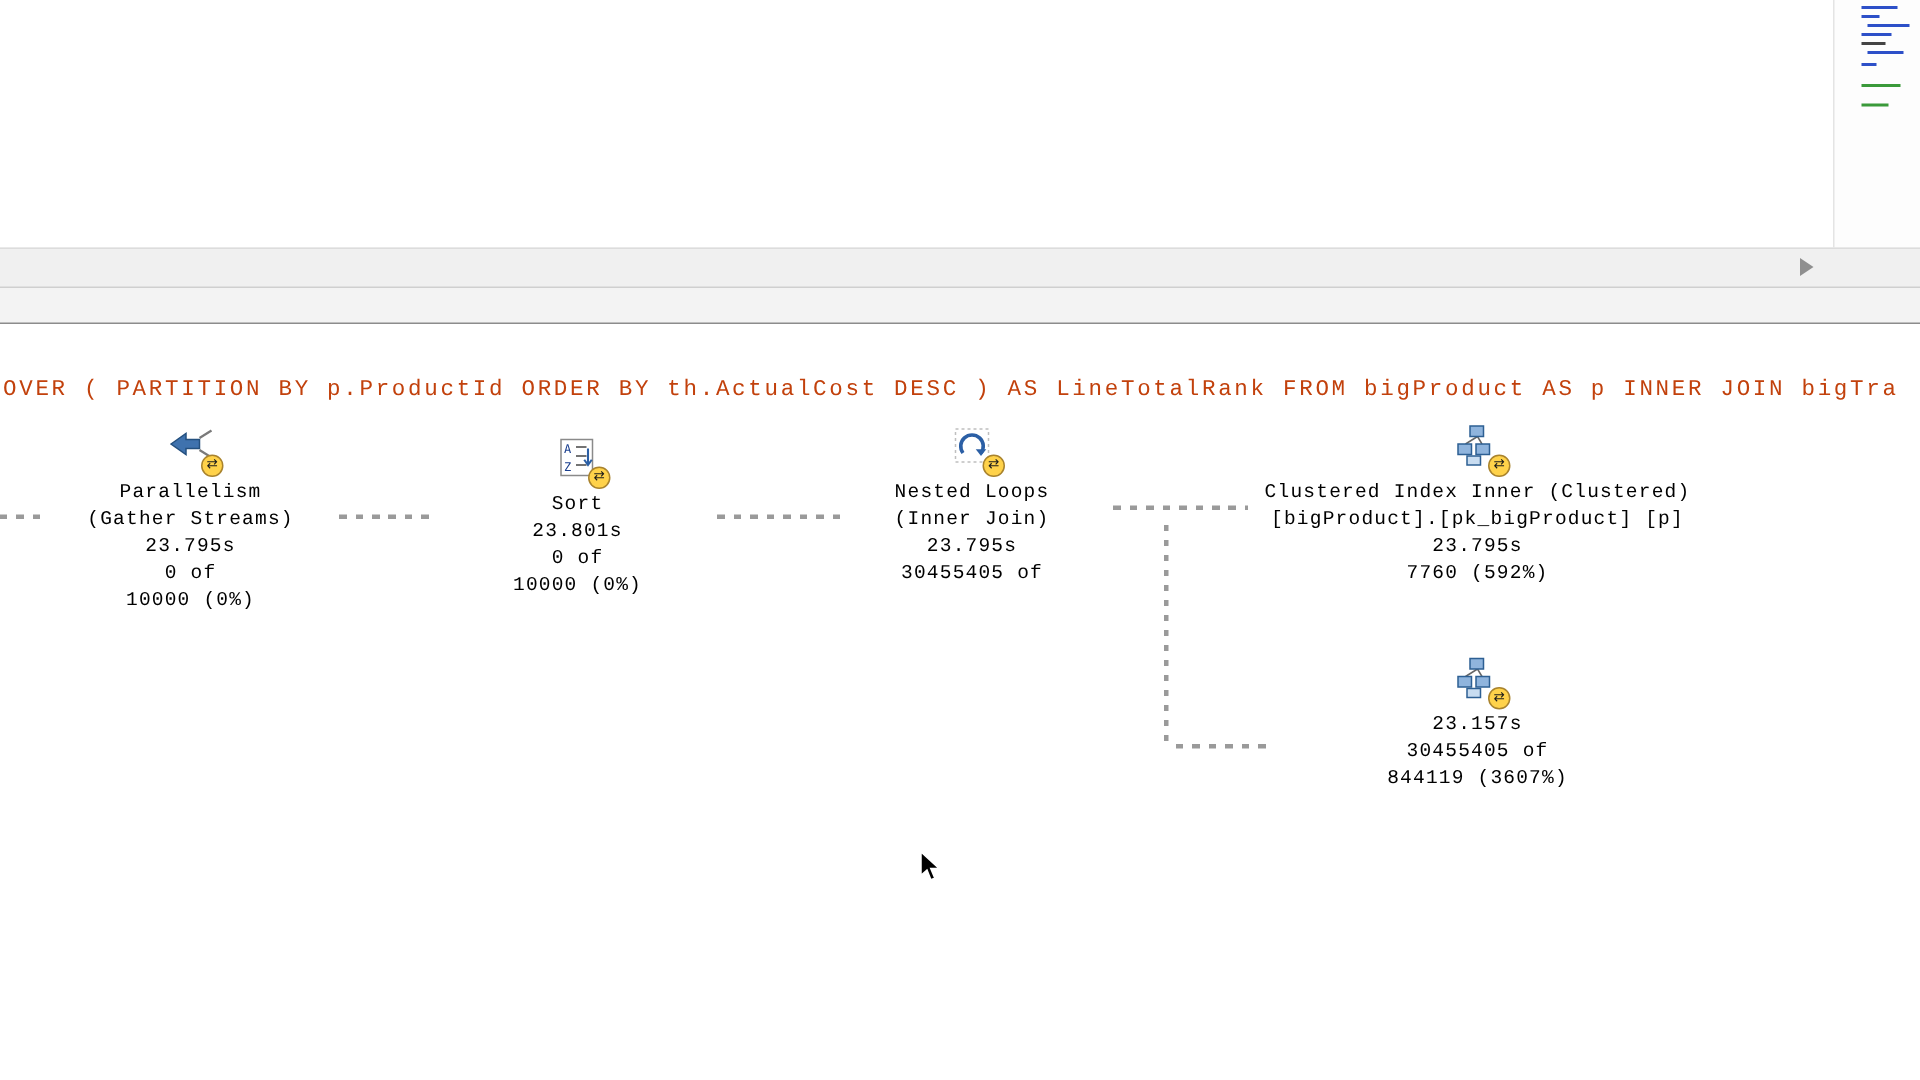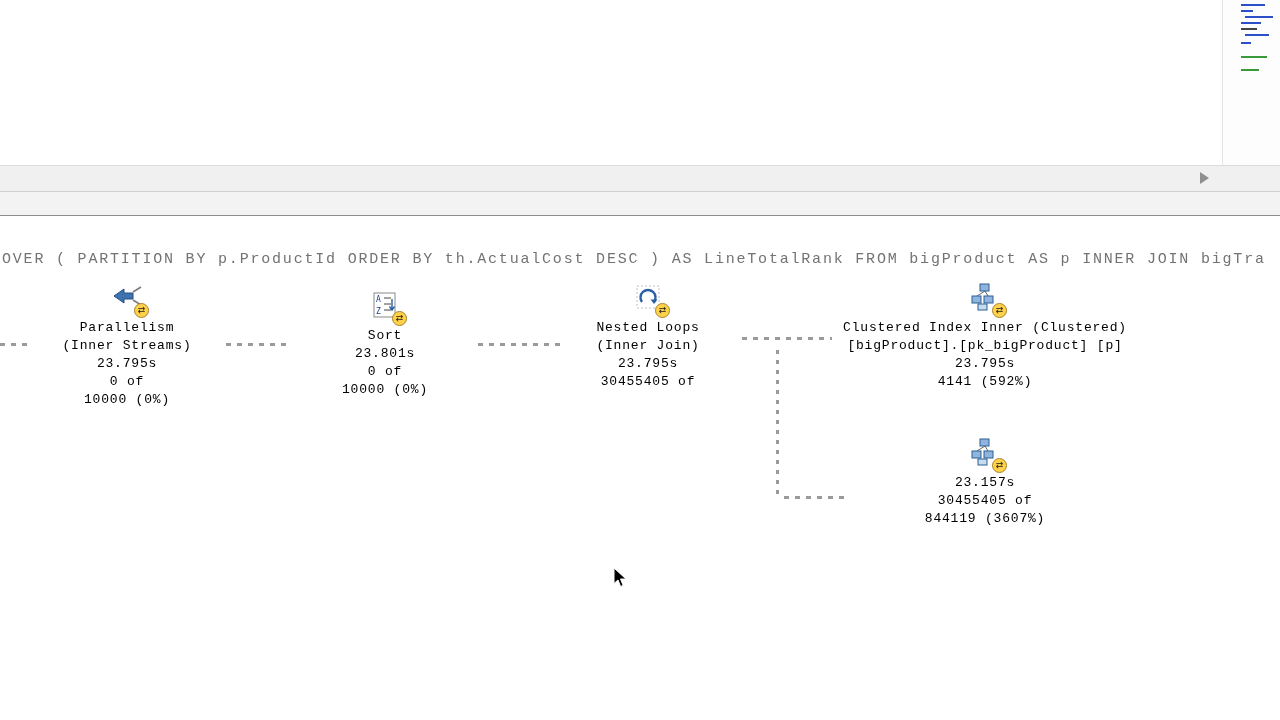--- a/index.html
+++ b/index.html
@@ -24,21 +24,21 @@
     border-top:6px solid transparent; border-bottom:6px solid transparent; border-left:9px solid #8f8f8f; }
 
   
   .splitter { position:absolute; top:192px; left:0; width:1280px; height:23px; background:#f3f3f3; border-bottom:1px solid #8c8c8c; }
 
   
   .plan-pane { position:absolute; top:216px; left:0; width:1280px; height:504px; background:#fff; }
 
   .query-text {
     position:absolute; top:35px; left:2px; width:1278px;
-    font-size:15px; letter-spacing:1.8px; white-space:nowrap; overflow:hidden; color:#737373;
+    font-size:15px; letter-spacing:1.8px; white-space:nowrap; overflow:hidden; color:#c2410c;
   }
 
   .plan-node { position:absolute; text-align:center; }
   .node-icon { position:relative; width:34px; height:32px; margin:0 auto 4px auto; }
   .node-line { font-size:13px; letter-spacing:0.8px; line-height:18px; color:#000; white-space:nowrap; }
 
   .p-badge {
     position:absolute; right:-5px; bottom:-3px; width:13px; height:13px;
     background:#ffd24a; border:1px solid #a9832d; border-radius:50%;
     font-size:9px; line-height:12px; text-align:center; color:#1a1a1a;
@@ -90,21 +90,21 @@
     <div class="plan-node" style="left:7px; top:67px; width:240px;">
       <div class="node-icon">
         <svg width="30" height="26" viewBox="0 0 30 26">
           <path d="M2 13 L12 6 L12 10 L21 10 L21 16 L12 16 L12 20 Z" fill="#3f72ae" stroke="#24507f" stroke-width="1"></path>
           <path d="M21 9 L29 4" stroke="#7a7a7a" stroke-width="1.5" fill="none"></path>
           <path d="M21 17 L29 22" stroke="#7a7a7a" stroke-width="1.5" fill="none"></path>
         </svg>
         <span class="p-badge">⇄</span>
       </div>
       <div class="node-line">Parallelism</div>
-      <div class="node-line">(Inner Streams)</div>
+      <div class="node-line">(Gather Streams)</div>
       <div class="node-line">23.795s</div>
       <div class="node-line">0 of</div>
       <div class="node-line">10000 (0%)</div>
     </div>
 
     <div class="plan-node" style="left:285px; top:75px; width:200px;">
       <div class="node-icon">
         <svg width="26" height="28" viewBox="0 0 26 28">
           <rect x="2" y="2" width="21" height="24" fill="#ffffff" stroke="#8a8a8a"></rect>
           <text x="4" y="11" font-size="8" fill="#1a3f8f" font-family="monospace">A</text>
@@ -145,21 +145,21 @@
           <rect x="10" y="1" width="9" height="7" fill="#8fb4dd" stroke="#2d5f93"></rect>
           <rect x="2" y="13" width="9" height="7" fill="#8fb4dd" stroke="#2d5f93"></rect>
           <rect x="14" y="13" width="9" height="7" fill="#8fb4dd" stroke="#2d5f93"></rect>
           <rect x="8" y="21" width="9" height="6" fill="#c8dcf0" stroke="#2d5f93"></rect>
         </svg>
         <span class="p-badge">⇄</span>
       </div>
       <div class="node-line">Clustered Index Inner (Clustered)</div>
       <div class="node-line">[bigProduct].[pk_bigProduct] [p]</div>
       <div class="node-line">23.795s</div>
-      <div class="node-line">4141 (592%)</div>
+      <div class="node-line">7760 (592%)</div>
     </div>
 
     <div class="plan-node" style="left:795px; top:222px; width:380px;">
       <div class="node-icon">
         <svg width="30" height="28" viewBox="0 0 30 28">
           <line x1="15" y1="8" x2="7" y2="13" stroke="#666" stroke-width="1"></line>
           <line x1="15" y1="8" x2="18" y2="13" stroke="#666" stroke-width="1"></line>
           <rect x="10" y="1" width="9" height="7" fill="#8fb4dd" stroke="#2d5f93"></rect>
           <rect x="2" y="13" width="9" height="7" fill="#8fb4dd" stroke="#2d5f93"></rect>
           <rect x="14" y="13" width="9" height="7" fill="#8fb4dd" stroke="#2d5f93"></rect>

